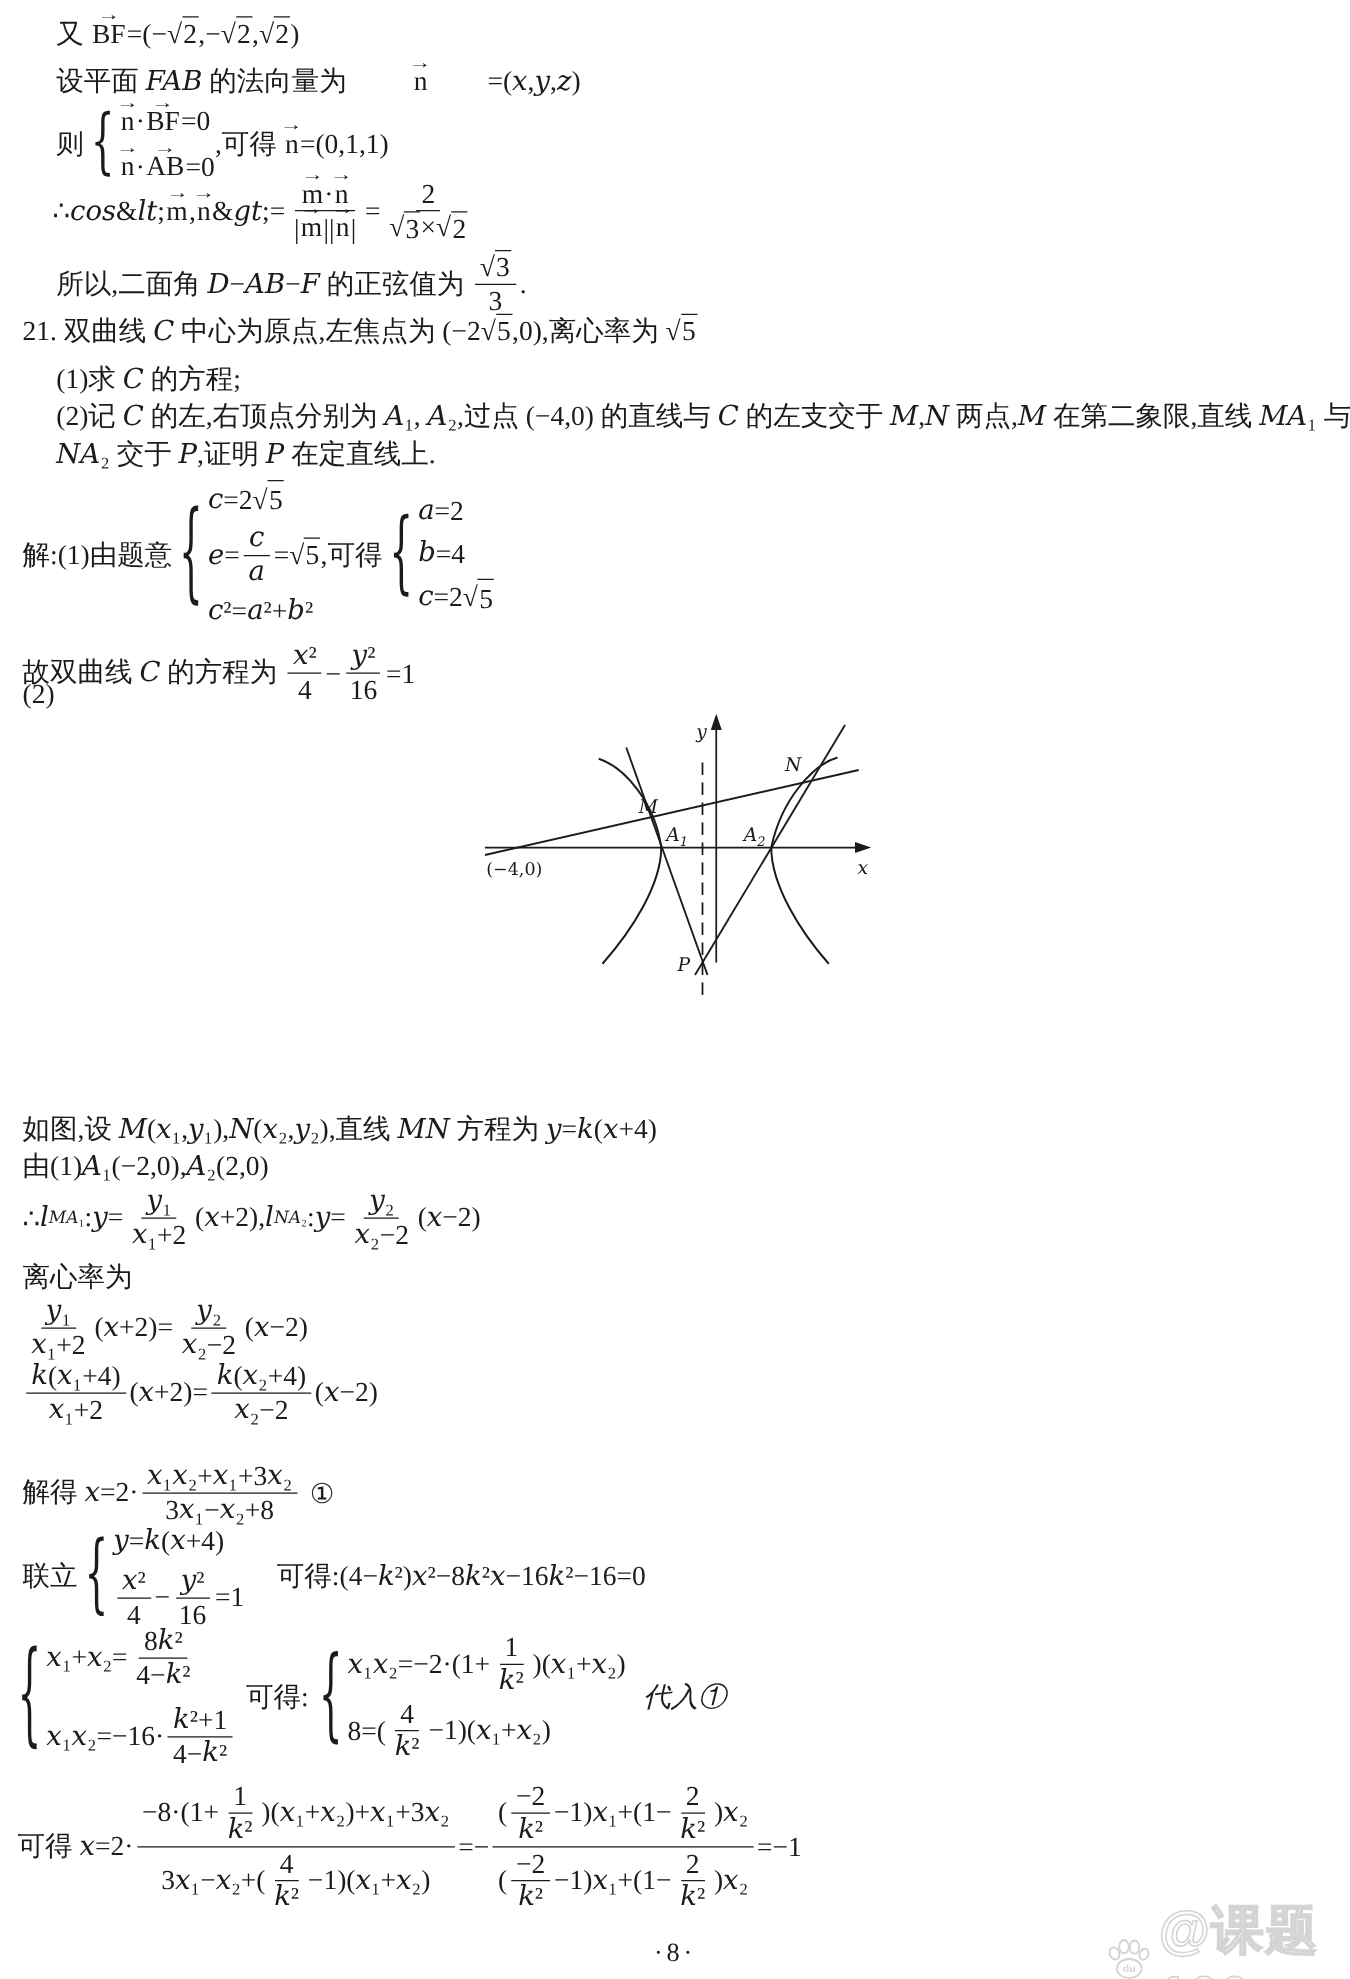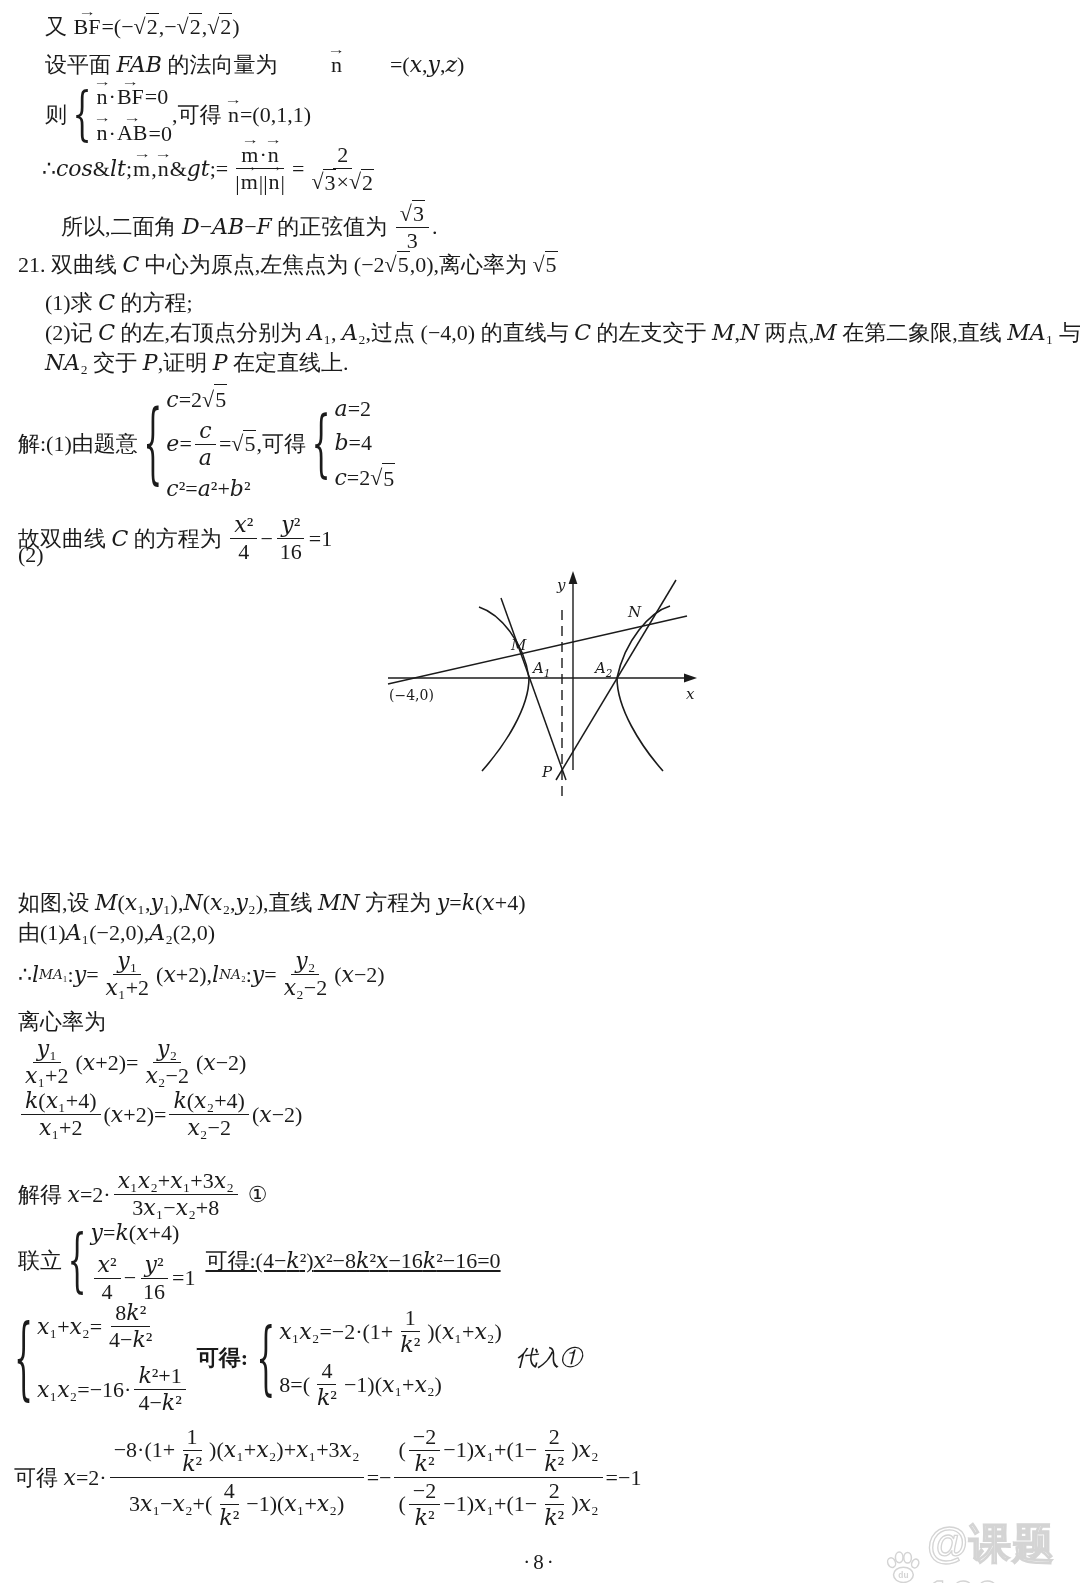--- a/index.html
+++ b/index.html
@@ -57,21 +57,21 @@
       <span class="nu"><span class="vec" data-ar="→">m</span><span class="mx">·</span><span class="vec" data-ar="→">n</span></span>
       <span class="de"><span class="mx">|</span><span class="vec" data-ar="→">m</span><span class="mx">||</span><span class="vec" data-ar="→">n</span><span class="mx">|</span></span>
     </span>
     <span class="mx">=</span>
     <span class="fr">
       <span class="nu mx">2</span>
       <span class="de mx">√<span class="rad">3</span>×√<span class="rad">2</span></span>
     </span>
   </div>
 
-  <div class="line" style="left:45px;top:200px;margin-left:16px;">
+  <div class="line" style="left:45px;top:200px;">
     <span class="mx">所以,二面角 <i>D</i>−<i>AB</i>−<i>F</i> 的正弦值为 </span>
     <span class="fr">
       <span class="nu mx">√<span class="rad">3</span></span>
       <span class="de mx">3</span>
     </span>
     <span class="mx">.</span>
   </div>
 
   <div class="line" style="left:18px;top:250px;"><span class="mx">21. 双曲线 <i>C</i> 中心为原点,左焦点为 (−2√<span class="rad">5</span>,0),离心率为 √<span class="rad">5</span></span></div>
   <div class="line" style="left:45px;top:288px;"><span class="mx">(1)求 <i>C</i> 的方程;</span></div>
@@ -179,32 +179,32 @@
       <span class="rows" style="gap:4px;">
         <span class="row mx"><i>y</i>=<i>k</i>(<i>x</i>+4)</span>
         <span class="row">
           <span class="fr"><span class="nu mx"><i>x</i>²</span><span class="de mx">4</span></span>
           <span class="mx">−</span>
           <span class="fr"><span class="nu mx"><i>y</i>²</span><span class="de mx">16</span></span>
           <span class="mx">=1</span>
         </span>
       </span>
     </span>
-    <span class="mx" style="margin-left:10px;text-decoration:underline;">可得:(4−<i>k</i>²)<i>x</i>²−8<i>k</i>²<i>x</i>−16<i>k</i>²−16=0</span>
+    <span class="mx" style="margin-left:26px;">可得:(4−<i>k</i>²)<i>x</i>²−8<i>k</i>²<i>x</i>−16<i>k</i>²−16=0</span>
   </div>
 
   <div class="line" style="left:14px;top:1300px;">
     <span class="sys">
       <span class="brace" style="transform:scaleY(3.0);">{</span>
       <span class="rows" style="gap:10px;">
         <span class="row"><span class="mx"><i>x</i>₁+<i>x</i>₂=</span><span class="fr"><span class="nu mx">8<i>k</i>²</span><span class="de mx">4−<i>k</i>²</span></span></span>
         <span class="row"><span class="mx"><i>x</i>₁<i>x</i>₂=−16·</span><span class="fr"><span class="nu mx"><i>k</i>²+1</span><span class="de mx">4−<i>k</i>²</span></span></span>
       </span>
     </span>
-    <span class="mx" style="margin:17px 8px;font-weight:bold;">可得:</span>
+    <span class="mx" style="margin:17px 8px;">可得:</span>
     <span class="sys">
       <span class="brace" style="transform:scaleY(2.7);">{</span>
       <span class="rows" style="gap:0;">
         <span class="row"><span class="mx"><i>x</i>₁<i>x</i>₂=−2·(1+</span><span class="fr"><span class="nu mx">1</span><span class="de mx"><i>k</i>²</span></span><span class="mx">)(<i>x</i>₁+<i>x</i>₂)</span></span>
         <span class="row"><span class="mx">8=(</span><span class="fr"><span class="nu mx">4</span><span class="de mx"><i>k</i>²</span></span><span class="mx">−1)(<i>x</i>₁+<i>x</i>₂)</span></span>
       </span>
     </span>
     <span class="mx" style="margin-left:14px;font-style:italic;">代入①</span>
   </div>
 

